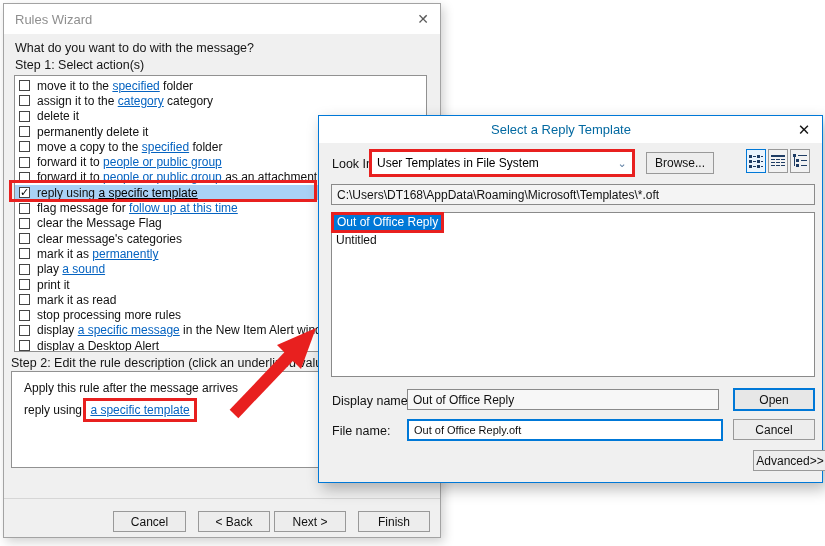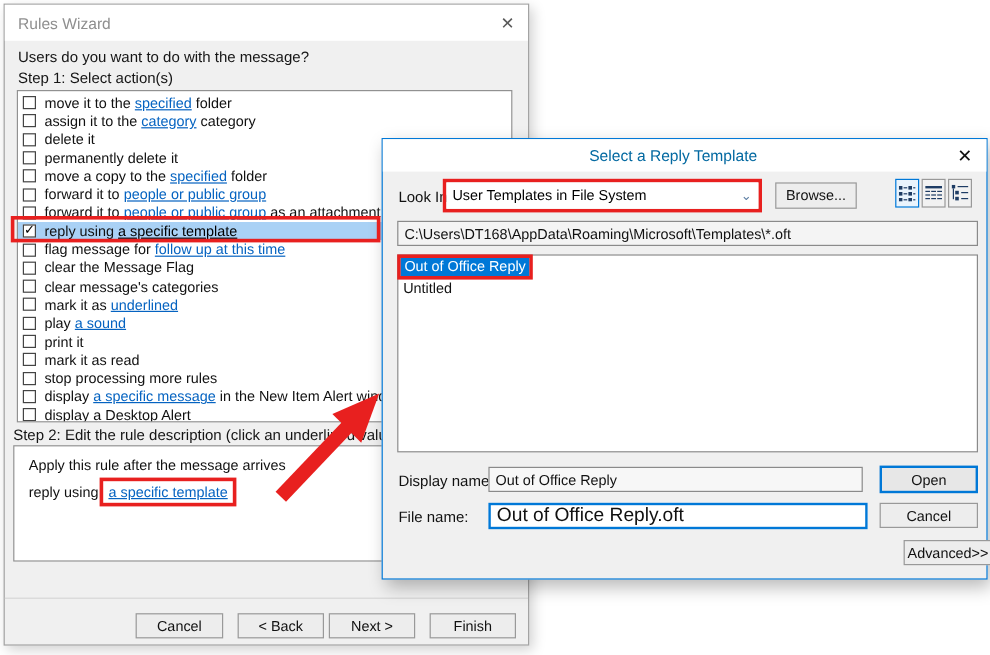--- a/index.html
+++ b/index.html
@@ -63,40 +63,40 @@
   .st-list{position:absolute;left:12px;top:96px;width:484px;height:165px;background:#fff;border:1px solid #8a8a8a;
            font-size:12px;color:#111;padding:1px 0 0 1px;}
   .hl-item{display:inline-block;border:3px solid var(--red);margin:-2px 0 0 -2px;}
   .tpl-sel{display:inline-block;background:var(--accent);color:#fff;padding:0 3px;line-height:15px;}
   .tpl-item{padding-left:3px;line-height:15px;}
   .st-label{position:absolute;font-size:12.5px;color:#111;}
   .st-field{position:absolute;height:21px;font-size:12px;color:#111;padding-left:5px;background:#f7f7f7;
             border:1px solid #8a8a8a;display:flex;align-items:center;white-space:nowrap;overflow:hidden;}
   .st-displayfield{left:88px;top:273px;width:312px;}
   .st-filefield{left:88px;top:303px;width:316px;height:22px;background:#fff;border:2px solid var(--accent);
-                font-size:16px;color:#111;padding-left:5px;}
+                font-size:11px;color:#111;padding-left:5px;}
   .st-open{left:414px;top:272px;width:82px;height:23px;border:2px solid var(--accent);background:#e7e7e7;}
   .st-cancel{left:414px;top:303px;width:82px;}
   .st-adv{left:434px;top:334px;width:74px;}
 
   
   .overlay{position:absolute;pointer-events:none;z-index:60;}
   .hl-box{border:3px solid var(--red);background:transparent;}
   #hl-action-row{left:9px;top:180px;width:308px;height:22px;}
   #arrow-svg{left:0;top:0;width:825px;height:546px;}
 </style>
 </head>
 <body>
 
 <div class="rw">
   <div class="rw-titlebar">
     <div class="rw-title">Rules Wizard</div>
     <div class="win-close">✕</div>
   </div>
-  <div class="rw-question">Users do you want to do with the message?</div>
+  <div class="rw-question">What do you want to do with the message?</div>
   <div class="rw-step1">Step 1: Select action(s)</div>
 
   <div class="rw-list">
       <div class="rw-row">
         <span class="rw-cb"></span>
         <span>move it to the <a class="rw-link">specified</a> folder</span>
       </div>
       <div class="rw-row">
         <span class="rw-cb"></span>
         <span>assign it to the <a class="rw-link">category</a> category</span>
@@ -132,21 +132,21 @@
       <div class="rw-row">
         <span class="rw-cb"></span>
         <span>clear the Message Flag</span>
       </div>
       <div class="rw-row">
         <span class="rw-cb"></span>
         <span>clear message's categories</span>
       </div>
       <div class="rw-row">
         <span class="rw-cb"></span>
-        <span>mark it as <a class="rw-link">underlined</a></span>
+        <span>mark it as <a class="rw-link">permanently</a></span>
       </div>
       <div class="rw-row">
         <span class="rw-cb"></span>
         <span>play <a class="rw-link">a sound</a></span>
       </div>
       <div class="rw-row">
         <span class="rw-cb"></span>
         <span>print it</span>
       </div>
       <div class="rw-row">

